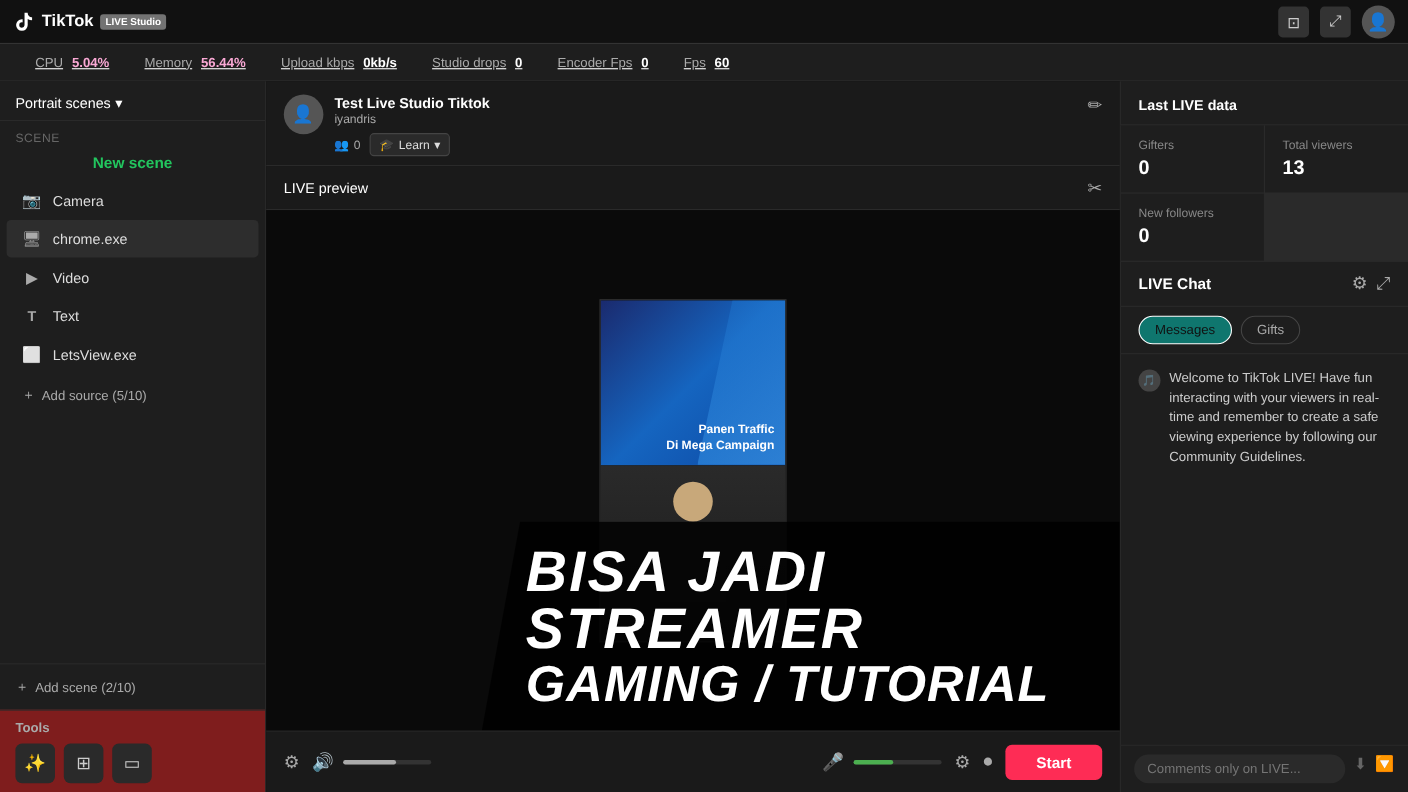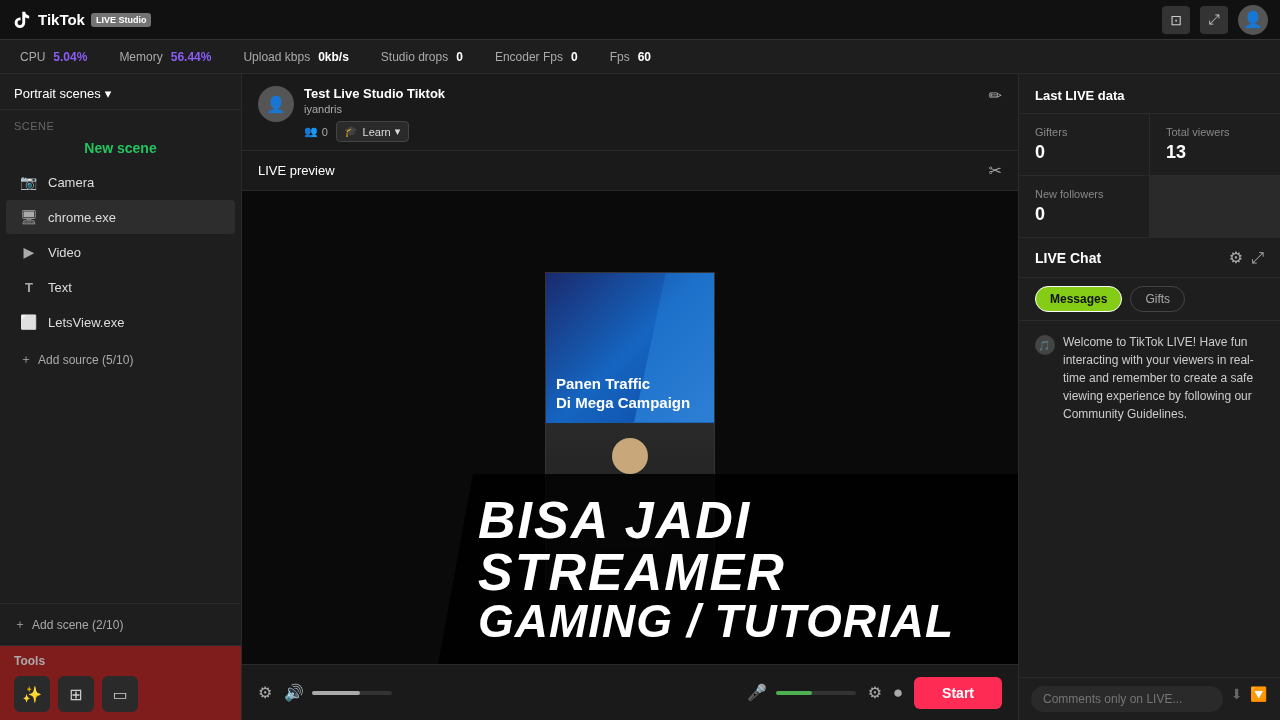--- a/index.html
+++ b/index.html
@@ -45,33 +45,34 @@
       height: 20px;
       fill: #fff;
     }
 
     
     #statsbar {
       display: flex;
       align-items: center;
       background: #1e1e1e;
       height: 34px;
-      padding: 0 20px;
+      padding: 0 32px;
       gap: 32px;
       border-bottom: 1px solid #2a2a2a;
+      text-decoration: underline;
     }
     .stat-item {
       display: flex;
       align-items: center;
       gap: 8px;
       font-size: 12px;
       color: #aaa;
     }
     .stat-value {
-      color: #8b5cf6;
+      color: #f9a8d4;
       font-weight: 600;
     }
     .stat-value-white {
       color: #fff;
       font-weight: 600;
     }
     .avatar-top {
       width: 30px;
       height: 30px;
       border-radius: 50%;
@@ -332,25 +333,26 @@
       height: 150px;
       background: linear-gradient(135deg, #1a2a6e 0%, #1565c0 50%, #0d47a1 100%);
       display: flex;
       flex-direction: column;
       justify-content: flex-end;
       padding: 10px;
       position: relative;
       overflow: hidden;
     }
     .phone-top-text {
-      font-size: 15px;
+      font-size: 11px;
       font-weight: 700;
       color: #fff;
       line-height: 1.3;
       z-index: 2;
+      text-align: right;
     }
     .phone-top-graphic {
       position: absolute;
       right: 0;
       top: 0;
       width: 80px;
       height: 100%;
       background: linear-gradient(135deg, #1565c0, #42a5f5);
       clip-path: polygon(40% 0%, 100% 0%, 100% 100%, 0% 100%);
       opacity: 0.6;
@@ -541,24 +543,24 @@
     .chat-tab {
       padding: 5px 14px;
       border-radius: 16px;
       font-size: 12px;
       cursor: pointer;
       border: 1px solid #444;
       background: none;
       color: #aaa;
     }
     .chat-tab.active {
-      background: #84cc16;
+      background: #0f766e;
       color: #111;
       border-color: #fff;
-      font-weight: 700;
+      font-weight: 400;
     }
     .chat-messages {
       flex: 1;
       padding: 12px 16px;
       overflow-y: auto;
     }
     .chat-message {
       display: flex;
       gap: 8px;
       margin-bottom: 12px;

